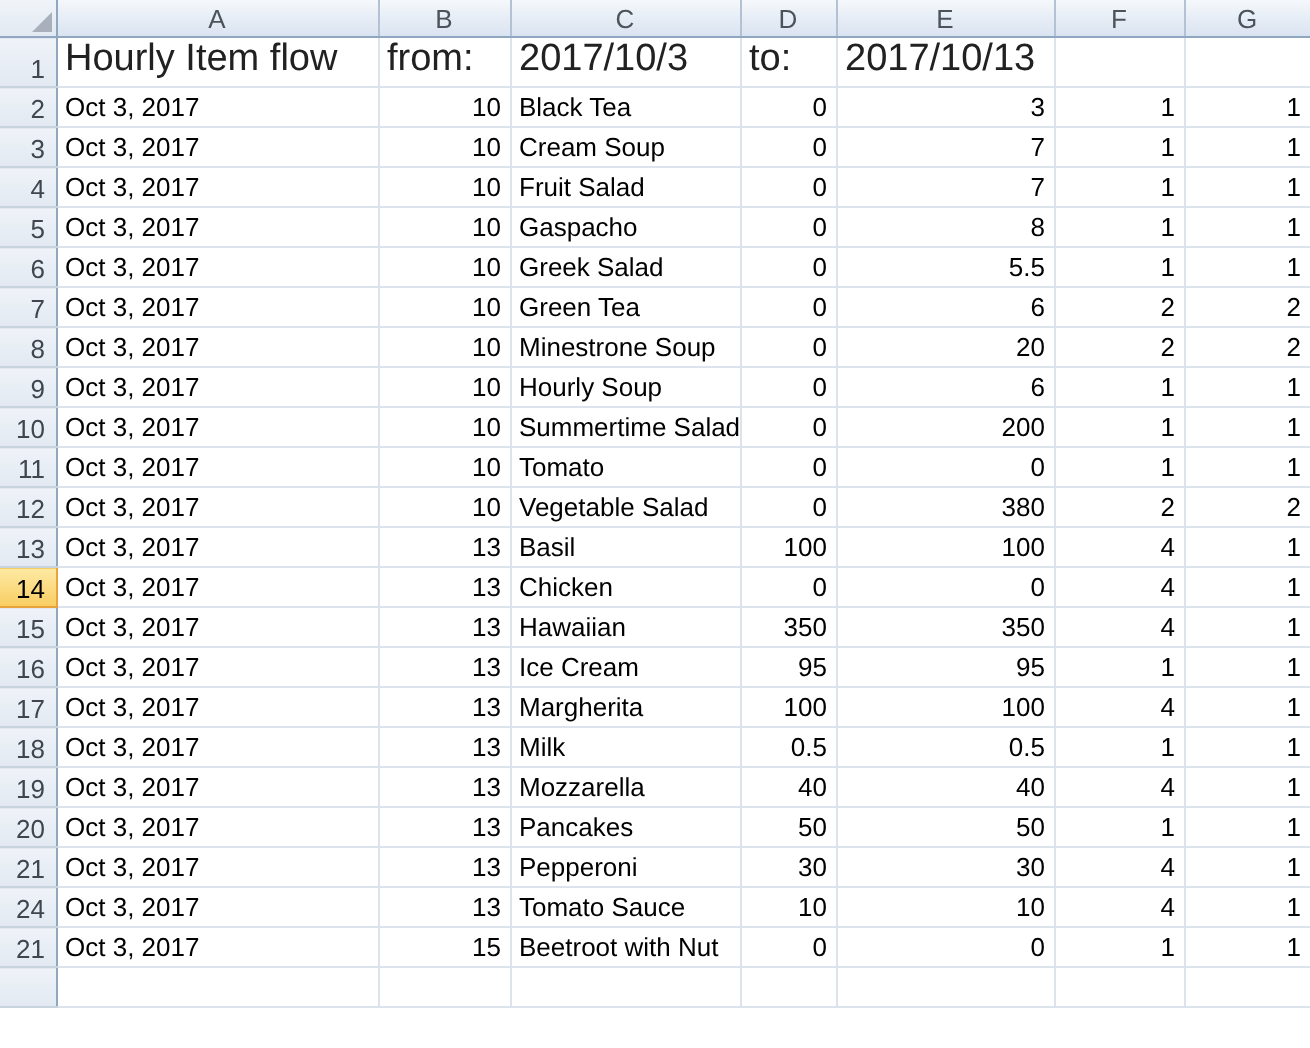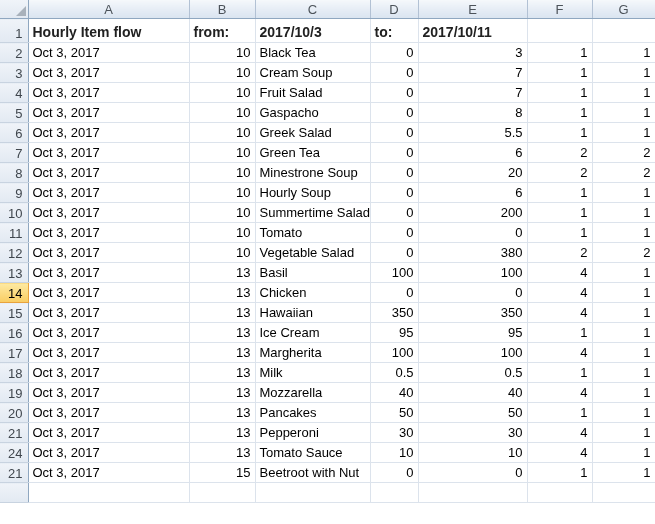--- a/index.html
+++ b/index.html
@@ -73,22 +73,22 @@
     font-size: 13px;
     color: #000000;
     padding: 0 4px 2px 4px;
     vertical-align: bottom;
     white-space: nowrap;
     overflow: hidden;
   }
   tr.data-row { height: 20px; }
   tr.title-row { height: 24px; }
   tr.title-row td.cell {
-    font-size: 14px;
-    font-weight: bold;
+    font-size: 19px;
+    font-weight: normal;
     color: #212121;
     padding-bottom: 2px;
   }
   tr.stub-row { height: 20px; }
   .al { text-align: left; }
   .ar { text-align: right; }
 </style>
 </head>
 <body>
 
@@ -117,21 +117,21 @@
       <th class="colhead">G</th>
     </tr>
   </thead>
   <tbody>
     <tr class="title-row">
       <th class="rowhead">1</th>
       <td class="cell al">Hourly Item flow</td>
       <td class="cell al">from:</td>
       <td class="cell al">2017/10/3</td>
       <td class="cell al">to:</td>
-      <td class="cell al">2017/10/11</td>
+      <td class="cell al">2017/10/13</td>
       <td class="cell al"></td>
       <td class="cell al"></td>
     </tr>
   <tr class="data-row">
     <th class="rowhead">2</th>
     <td class="cell al">Oct 3, 2017</td>
     <td class="cell ar">10</td>
     <td class="cell al">Black Tea</td>
     <td class="cell ar">0</td>
     <td class="cell ar">3</td>

